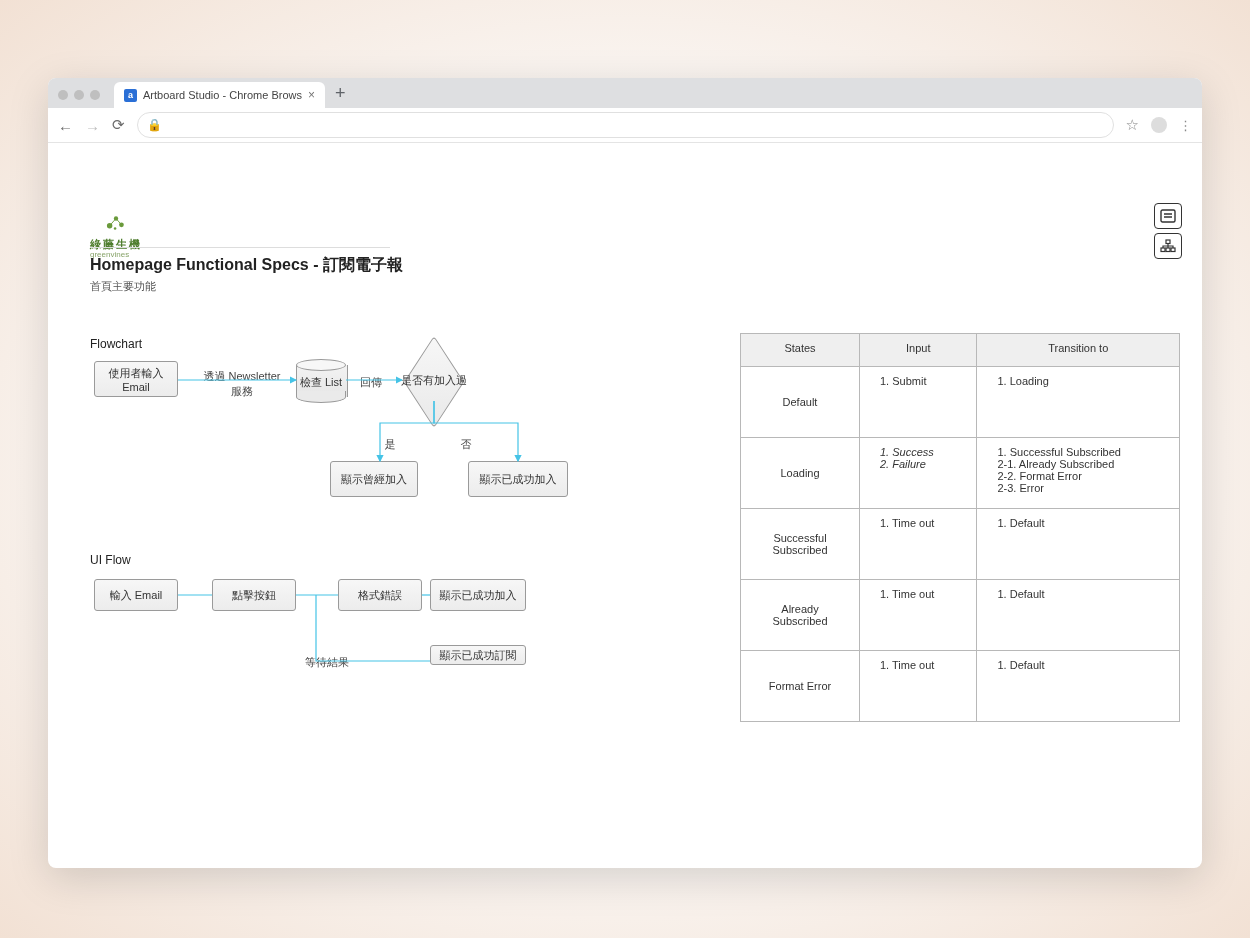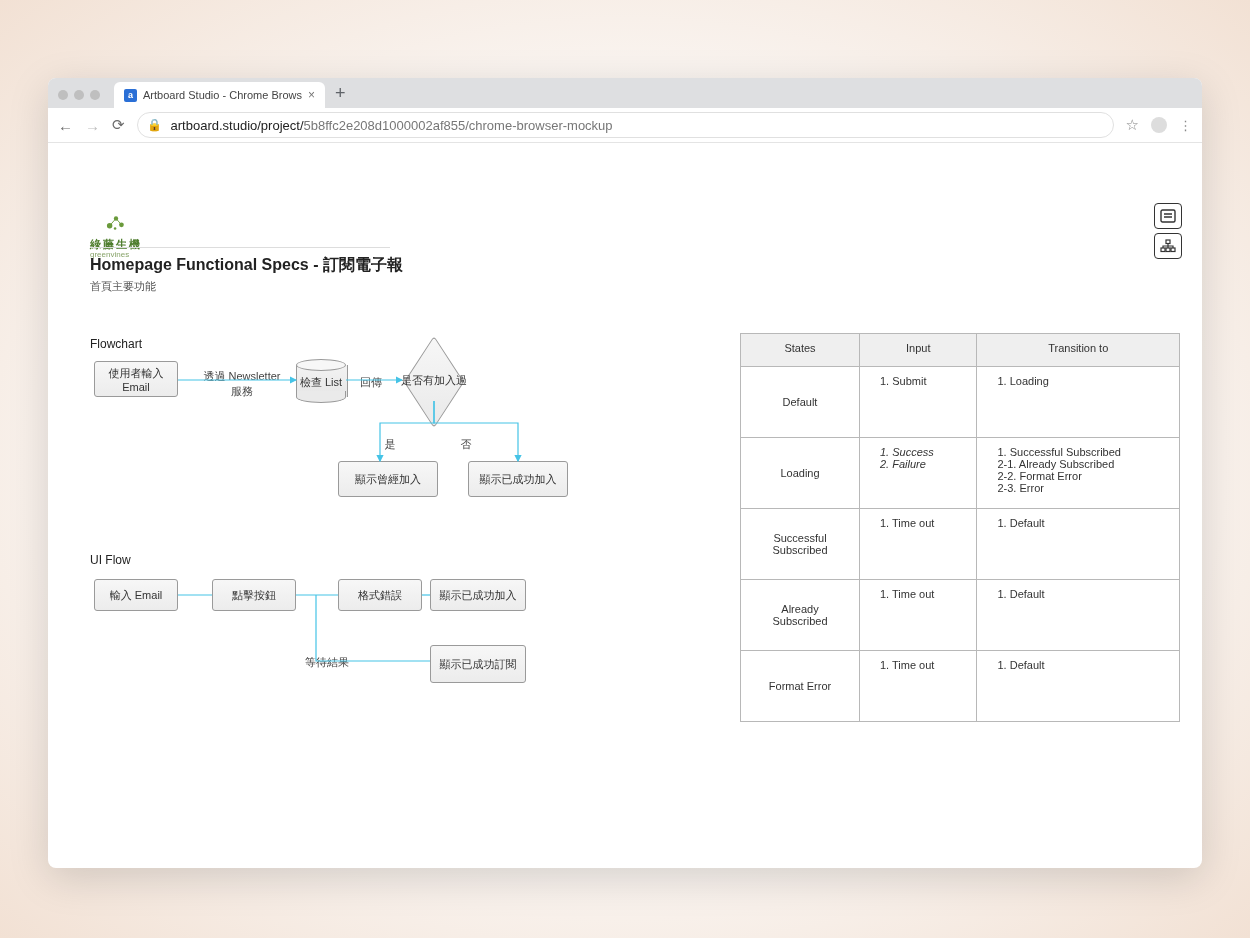--- a/index.html
+++ b/index.html
@@ -75,21 +75,20 @@
       </div>
       <div class="newtab">+</div>
     </div>
 
     <div class="addr">
       <span class="navbtn">←</span>
       <span class="navbtn dis">→</span>
       <span class="navbtn">⟳</span>
       <div class="urlbar">
         <span class="lock">🔒</span>
-        <span><span style="color:#222">artboard.studio/project/</span><span style="color:#777">5b8ffc2e208d1000002af855/chrome-browser-mockup</span></span>
       </div>
       <div class="ra">
         <span class="star">☆</span>
         <span class="avatar"></span>
         <span>⋮</span>
       </div>
     </div>
 
     <div class="page">
 
@@ -141,21 +140,21 @@
           <div class="top"></div>
         <div class="lbl">檢查 List</div>
       </div>
       <div class="lbltxt" style="left:306px;top:232px;width:34px;">回傳</div>
       <div class="diamond" style="left:350px;top:218px;">
         <div class="sh"></div>
           <div class="lbl">是否有加入過</div>
       </div>
       <div class="lbltxt" style="left:332px;top:294px;width:20px;">是</div>
       <div class="lbltxt" style="left:408px;top:294px;width:20px;">否</div>
-      <div class="node" style="left:290px;top:318px;width:100px;height:36px;">顯示曾經加入</div>
+      <div class="node" style="left:282px;top:318px;width:88px;height:36px;">顯示曾經加入</div>
       <div class="node" style="left:420px;top:318px;width:100px;height:36px;">顯示已成功加入</div>
 
       <svg class="edges" width="560" height="380">
         <defs>
             <marker id="ah" markerWidth="6" markerHeight="6" refX="5" refY="3" orient="auto">
               <path d="M0 0 L6 3 L0 6 z" fill="#45c3e6"></path>
             </marker>
           </defs>
         <line x1="130" y1="237" x2="248" y2="237" stroke="#45c3e6" stroke-width="1.2" marker-end="url(#ah)"></line>
         <line x1="298" y1="237" x2="354" y2="237" stroke="#45c3e6" stroke-width="1.2" marker-end="url(#ah)"></line>
@@ -163,21 +162,21 @@
         <path d="M386 258 V280 H470 V318" fill="none" stroke="#45c3e6" stroke-width="1.2" marker-end="url(#ah)"></path>
       </svg>
 
       <div class="sec uiflow">UI Flow</div>
 
       <div class="node2" style="left:46px;top:436px;width:84px;height:32px;">輸入 Email</div>
       <div class="node2" style="left:164px;top:436px;width:84px;height:32px;">點擊按鈕</div>
       <div class="node2" style="left:290px;top:436px;width:84px;height:32px;">格式錯誤</div>
       <div class="node2" style="left:382px;top:436px;width:96px;height:32px;">顯示已成功加入</div>
       <div class="lbltxt" style="left:248px;top:512px;width:62px;">等待結果</div>
-      <div class="node2" style="left:382px;top:502px;width:96px;height:38px;">顯示已成功訂閱</div>
+      <div class="node2" style="left:382px;top:502px;width:96px;height:20px;">顯示已成功訂閱</div>
 
       <svg class="edges" style="top:0;" width="560" height="560">
         <line x1="130" y1="452" x2="164" y2="452" stroke="#45c3e6" stroke-width="1.2"></line>
         <line x1="248" y1="452" x2="290" y2="452" stroke="#45c3e6" stroke-width="1.2"></line>
         <line x1="374" y1="452" x2="382" y2="452" stroke="#45c3e6" stroke-width="1.2"></line>
         <path d="M268 452 V518 H382" fill="none" stroke="#45c3e6" stroke-width="1.2"></path>
       </svg>
 
       <table class="states">
         <thead>

